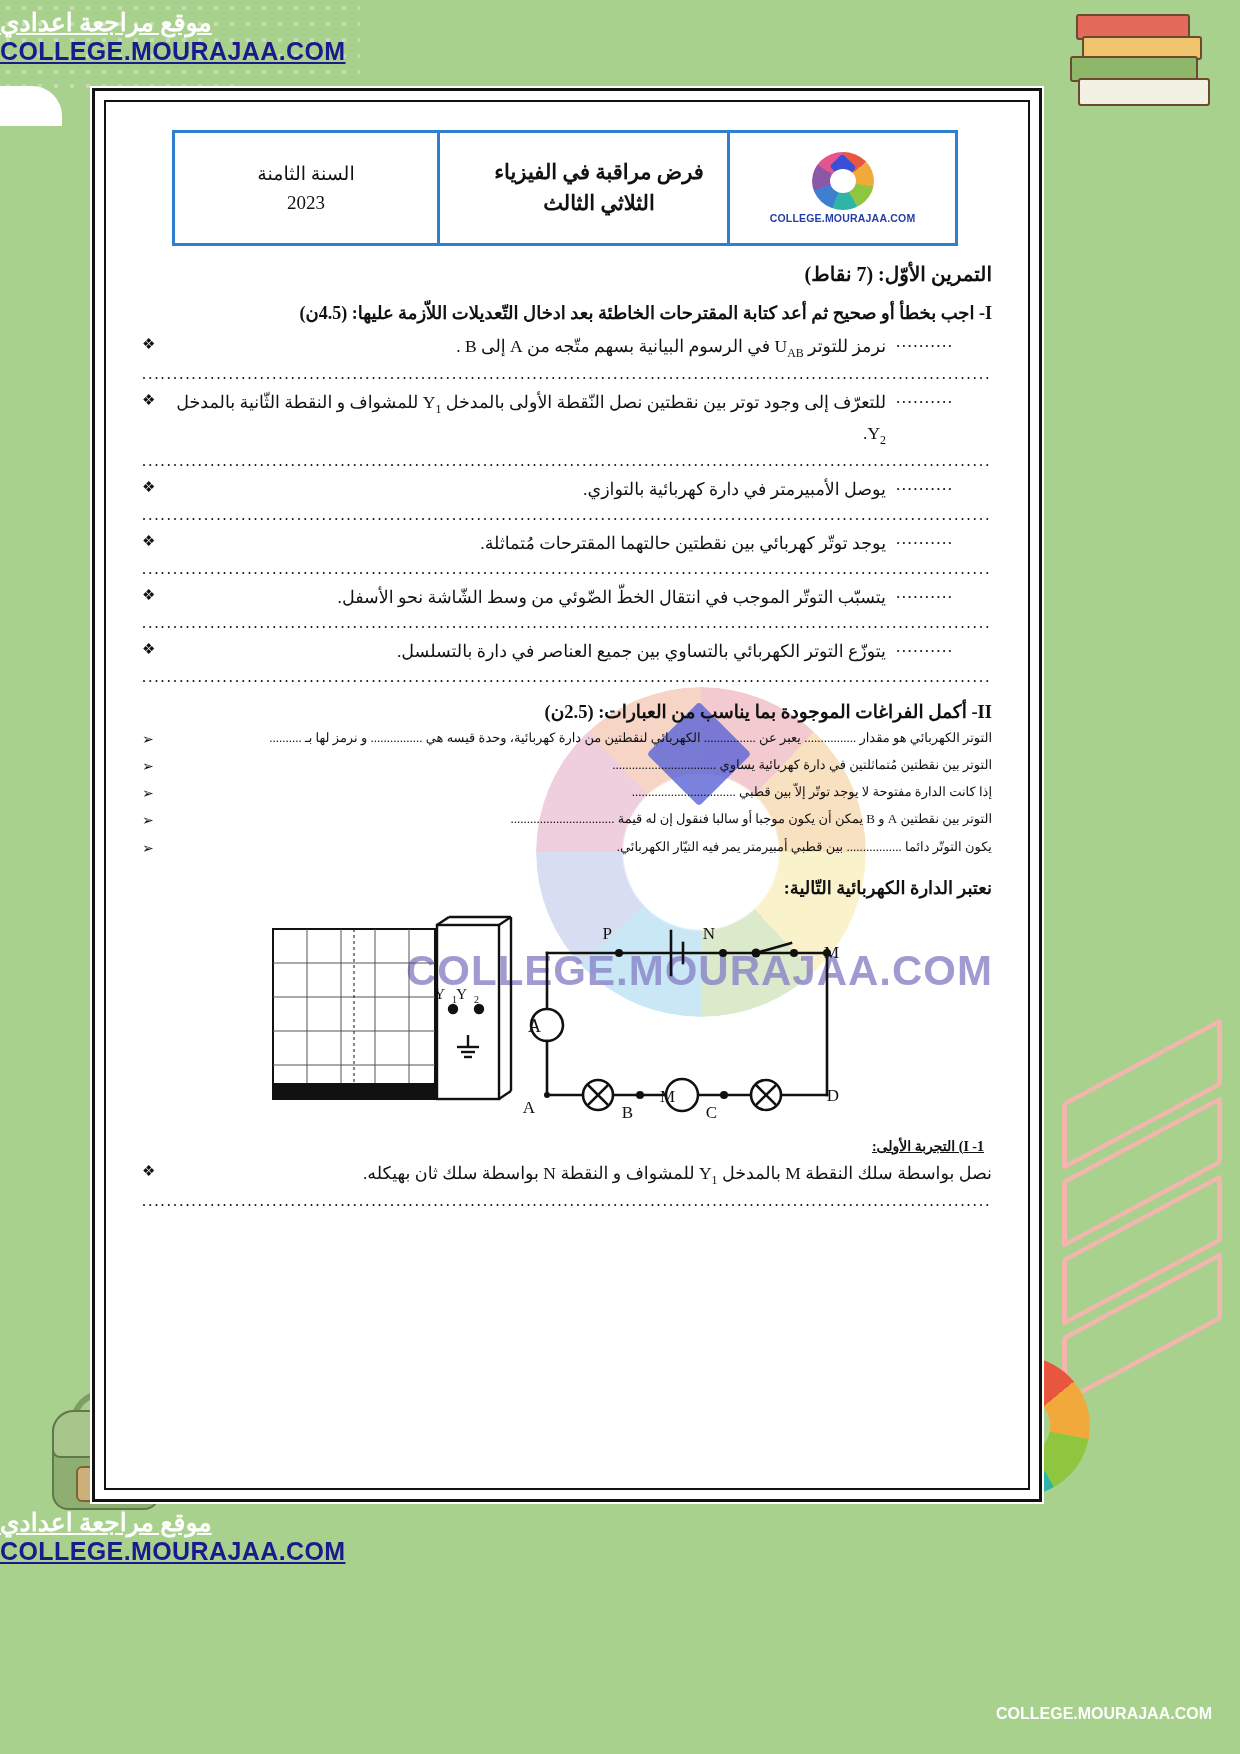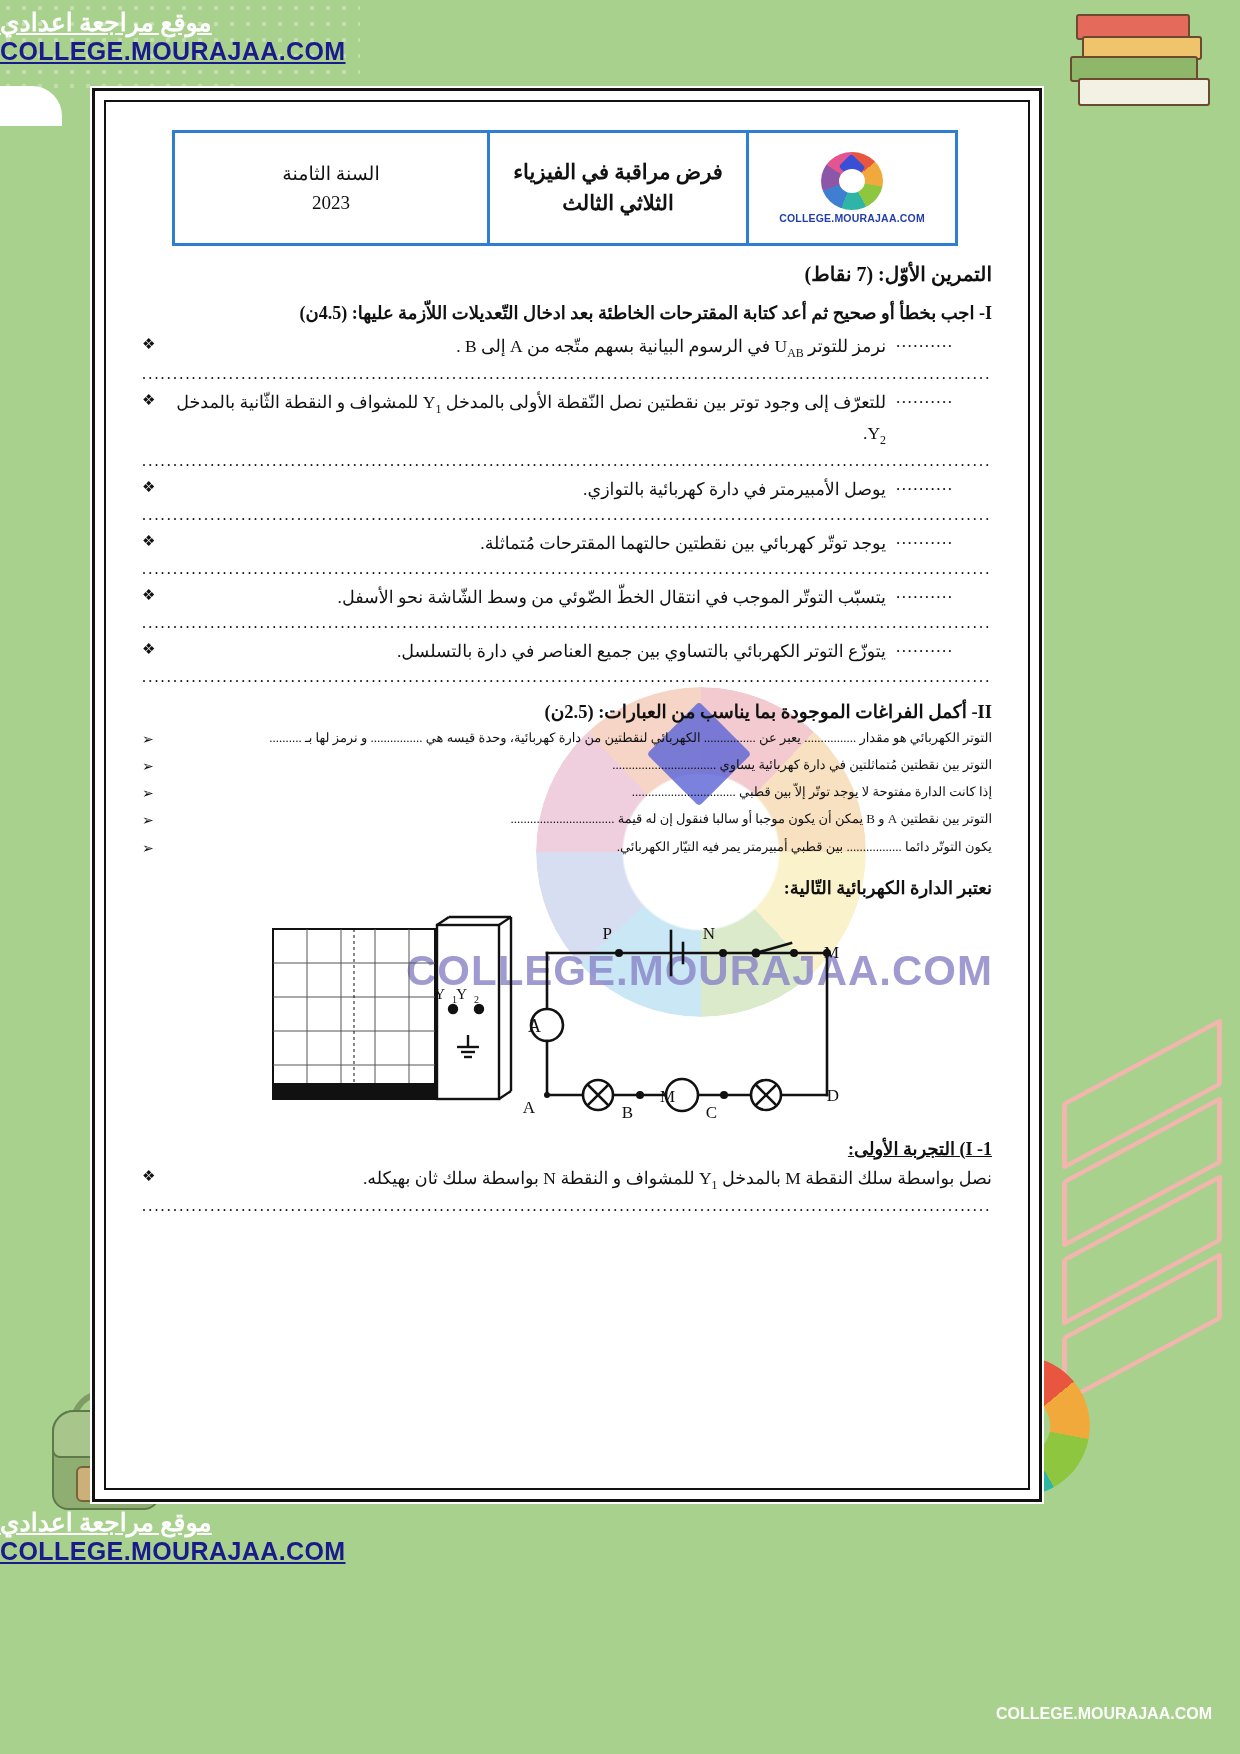--- a/index.html
+++ b/index.html
@@ -29,22 +29,22 @@
   .page-inner{position:absolute;inset:9px;border:2px solid #111;}
   .sheet{position:absolute;inset:0;overflow:hidden;}
   
   .hdr-table{
     position:absolute;right:70px;top:28px;width:780px;height:110px;
     border:3px solid #2f7fd1;display:flex;flex-direction:row;background:#fff;
   }
   .hdr-cell{border-left:3px solid #2f7fd1;display:flex;flex-direction:column;
     align-items:center;justify-content:center;text-align:center;}
   .hdr-cell:last-child{border-left:none;}
-  .c-year{width:312px;font-size:19px;line-height:1.55;color:#111;}
-  .c-title{width:256px;font-weight:bold;font-size:21px;line-height:1.5;color:#111;}
+  .c-year{width:262px;font-size:19px;line-height:1.55;color:#111;}
+  .c-title{width:256px;font-weight:bold;font-size:21px;line-height:1.5;color:#111;padding-left:31px;}
   .c-logo{flex:1;display:flex;align-items:center;justify-content:center;}
   .logo-wrap{display:flex;flex-direction:column;align-items:center;gap:2px;}
   .logo-ring{width:62px;height:58px;border-radius:50%;
     background:conic-gradient(#e8563f 0 14%,#f2a93b 0 28%,#8ec63f 0 42%,#2fb5a8 0 56%,
       #3f7fd1 0 70%,#8c57a8 0 84%,#e4558f 0 100%);
     position:relative;}
   .logo-ring::after{content:"";position:absolute;left:50%;top:50%;width:26px;height:24px;
     background:#fff;border-radius:50%;transform:translate(-50%,-50%);}
   .logo-ring::before{content:"";position:absolute;left:50%;top:6px;width:20px;height:18px;
     background:#3b4fd6;transform:translate(-50%,0) rotate(45deg);border-radius:3px;}
@@ -65,21 +65,21 @@
   .sec2-title{font-weight:bold;font-size:18.5px;text-align:right;margin:14px 0 4px 0;}
   .fill-row{display:flex;flex-direction:row;align-items:flex-start;gap:8px;margin:2px 0;}
   .fill-row .arw{font-size:14px;line-height:1.8;}
   .fill-row .txt{font-size:13px;line-height:1.7;text-align:right;flex:1;}
   .sub{font-size:.68em;vertical-align:sub;}
   .ital{font-family:"Liberation Serif",serif;}
   .lat{font-family:"Liberation Serif",serif;}
   
   .fig{position:relative;margin:14px auto 6px auto;width:600px;height:215px;}
   .fig svg{display:block;}
-  .q-title{font-weight:bold;font-size:18px;text-align:right;margin:10px 0 4px 0;
+  .q-title{font-weight:bold;font-size:14px;text-align:right;margin:10px 8px 4px 0;
     text-decoration:underline;}
   
   .wm-ring{position:absolute;left:430px;top:585px;width:330px;height:330px;
     border-radius:50%;opacity:.55;pointer-events:none;
     background:conic-gradient(#e8a0a8 0 12%,#f3c98f 0 25%,#f6e9a0 0 38%,
       #bcd9a0 0 50%,#9fd4ef 0 63%,#b9c4e8 0 75%,#e3a7c4 0 88%,#f0b39b 0 100%);
     -webkit-mask:radial-gradient(circle, transparent 33%, #000 34%);
             mask:radial-gradient(circle, transparent 33%, #000 34%);}
   .wm-diamond{position:absolute;left:556px;top:615px;width:74px;height:74px;
     background:#5a63d6;transform:rotate(45deg);opacity:.8;border-radius:4px;}

